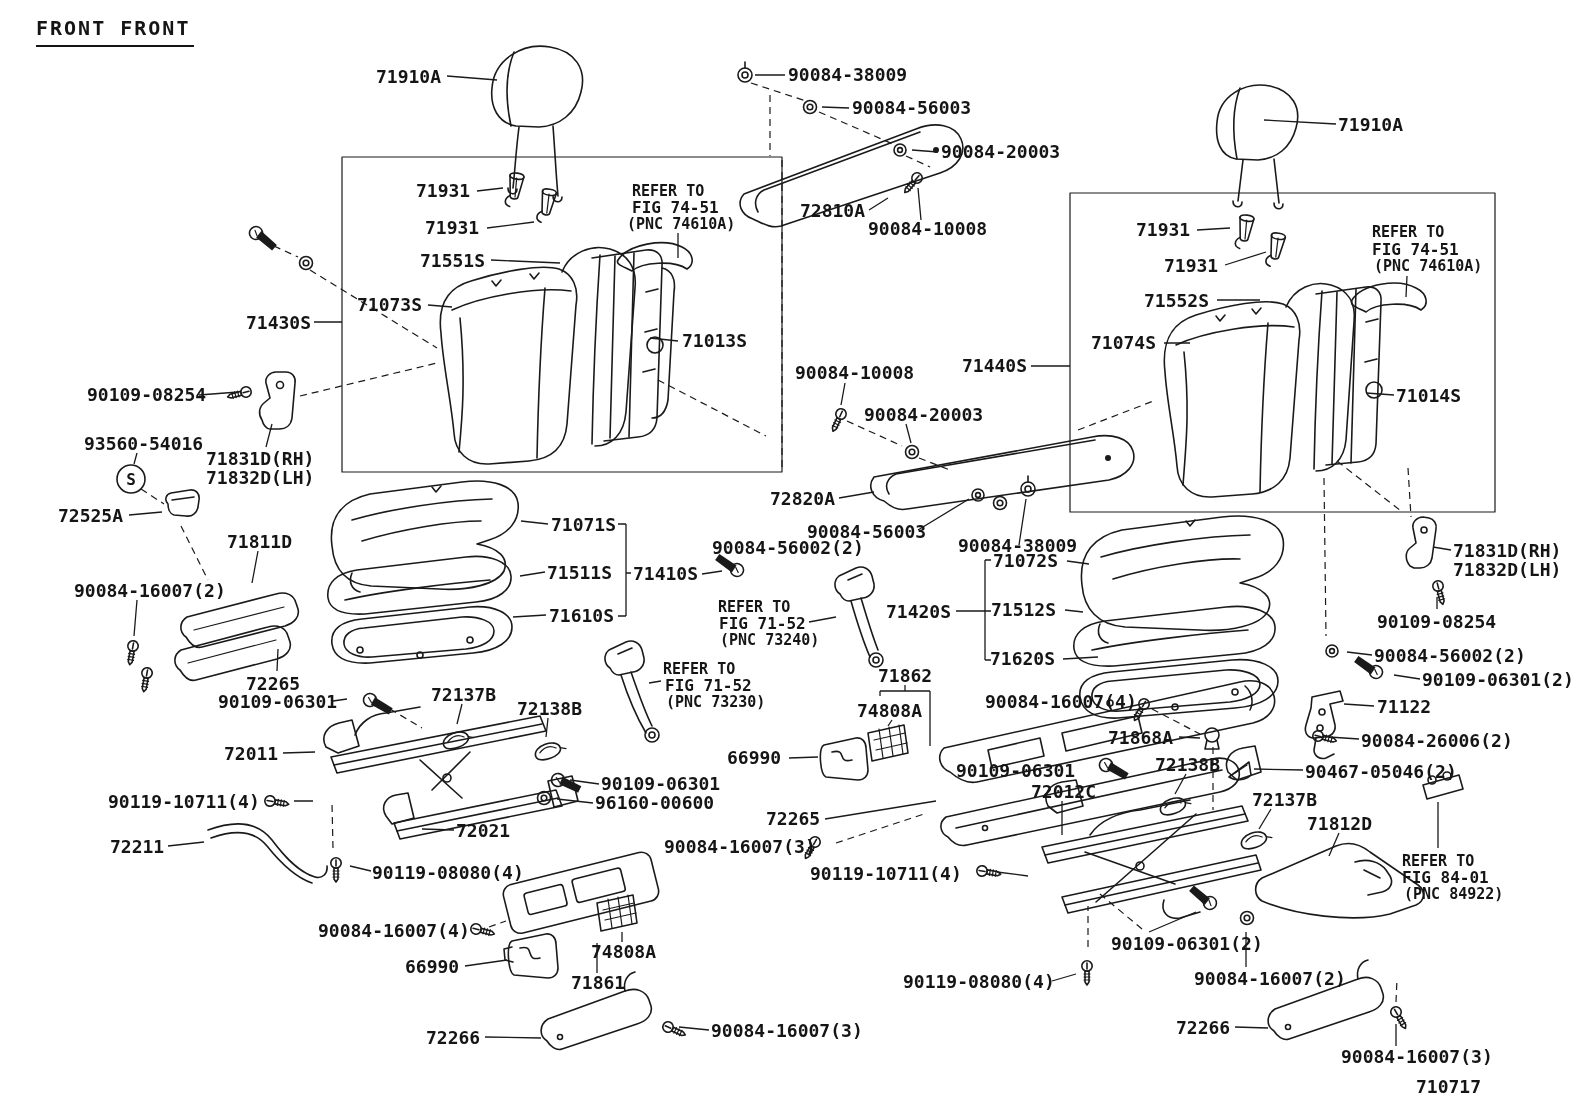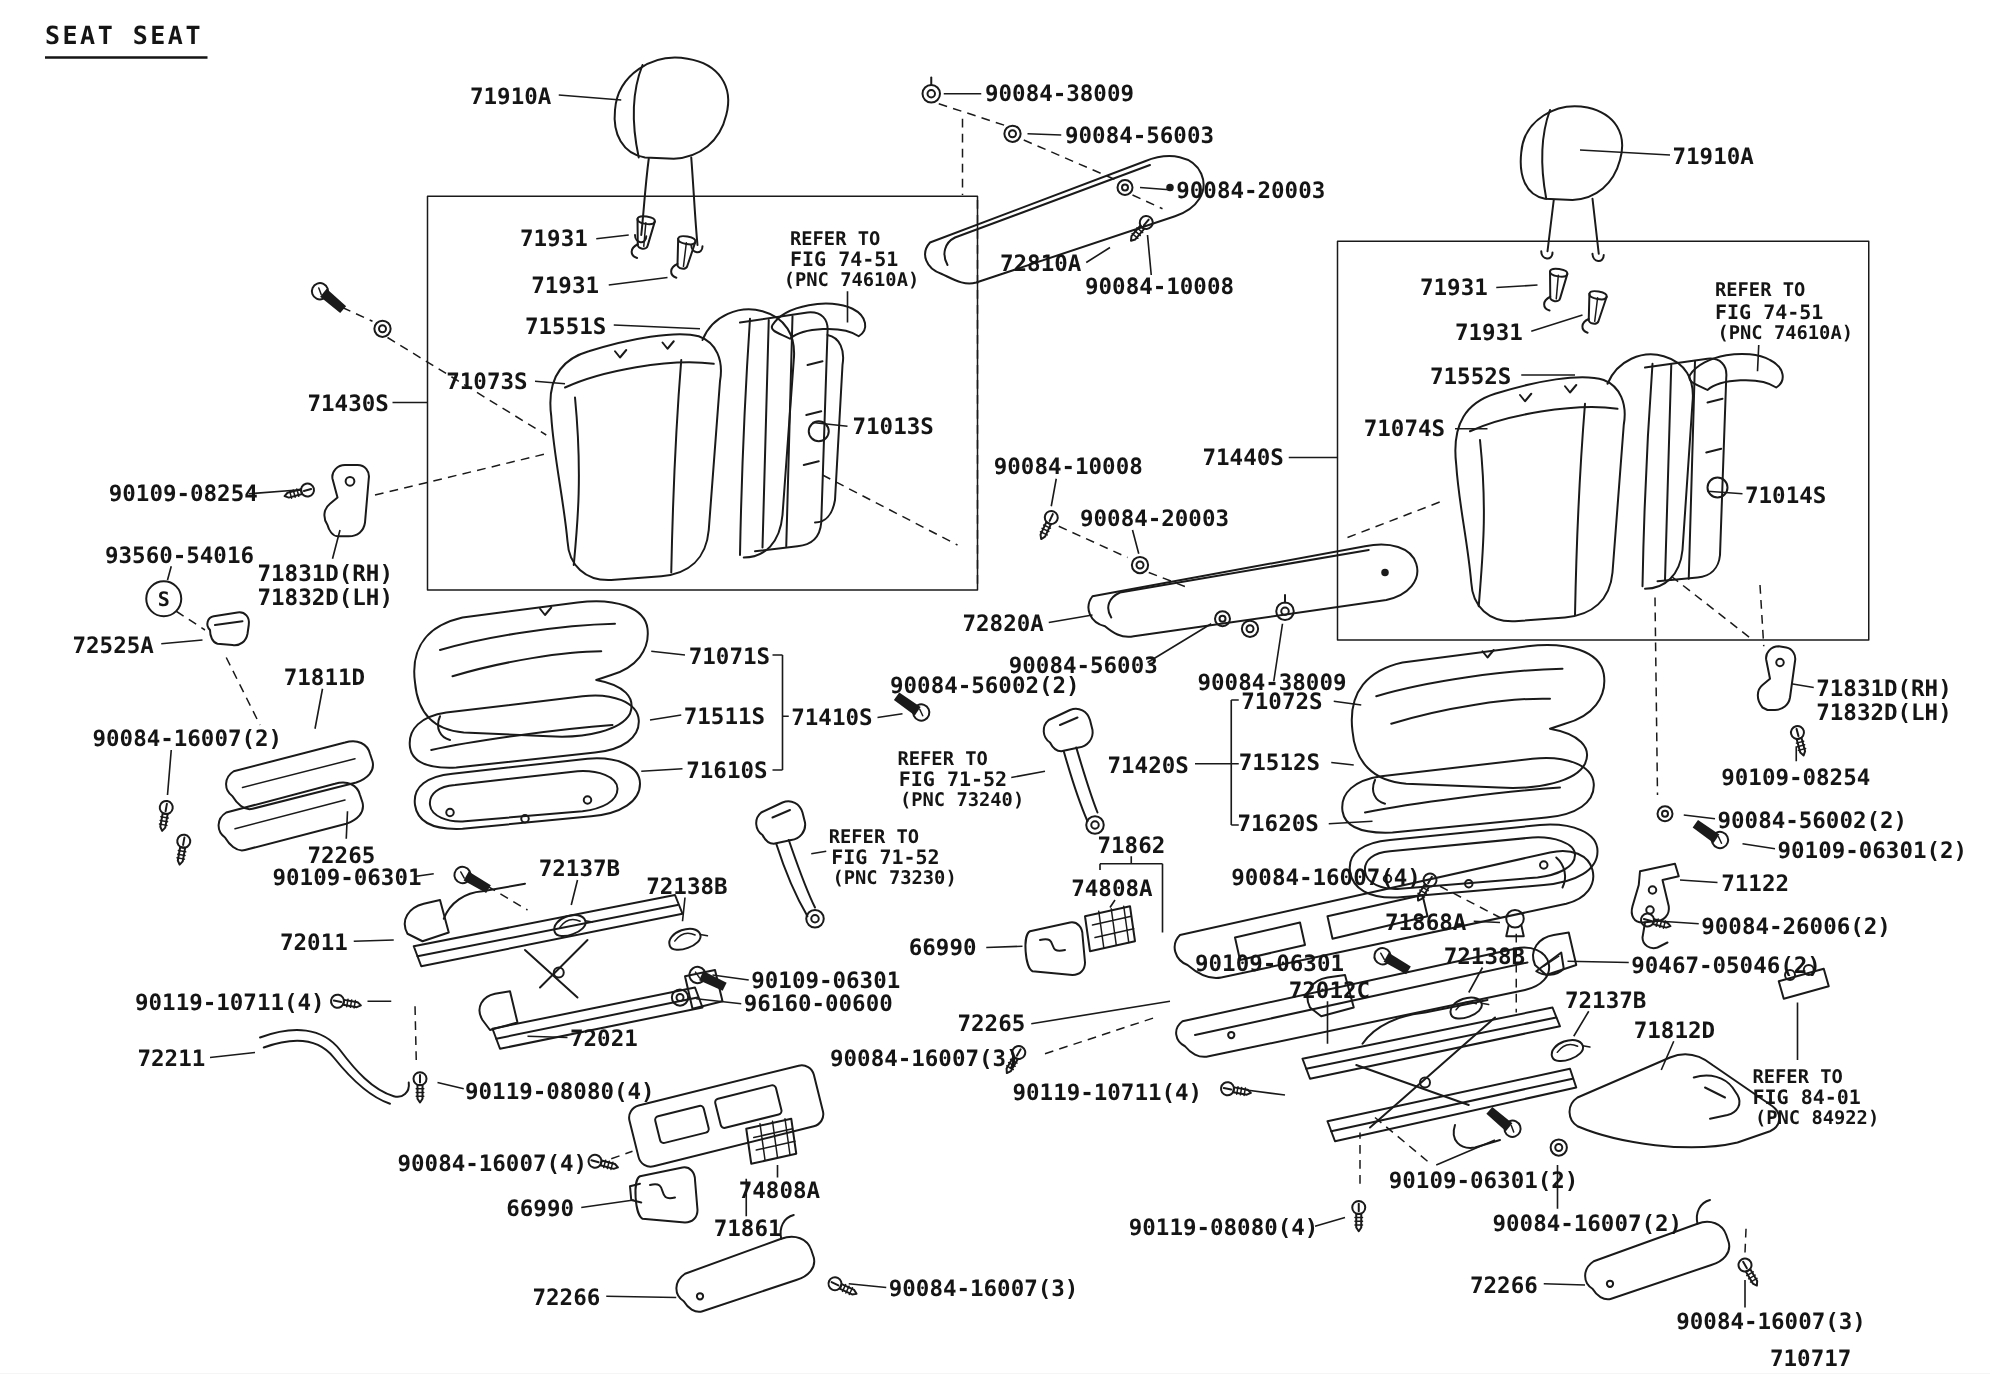--- a/index.html
+++ b/index.html
@@ -12,21 +12,21 @@
   svg .thin{stroke-width:1.2;}
   svg .fillink{fill:#1a1a1a;stroke:none;}
   svg .leader{stroke:#1a1a1a;fill:none;stroke-width:1.3;}
   svg .dash{stroke:#1a1a1a;fill:none;stroke-width:1.2;stroke-dasharray:7 5;}
   svg text{font-family:"DejaVu Sans Mono",monospace;font-weight:bold;fill:#151515;}
 </style>
 </head>
 <body>
 
 <div id="stage">
-  <div id="diagram-title">SEAT SEAT</div>
+  <div id="diagram-title">FRONT FRONT</div>
 
   <svg width="1592" height="1099" viewBox="0 0 1592 1099">
 
     <g>
       <path class="ln thin" d="M782,157 L342,157 L342,472 L782,472 Z"></path>
       <path class="dash" d="M782,160 L782,469"></path>
     </g>
     <g>
       <path class="ln thin" d="M1070,193 H1495 V512 H1070 Z"></path>
     </g>

